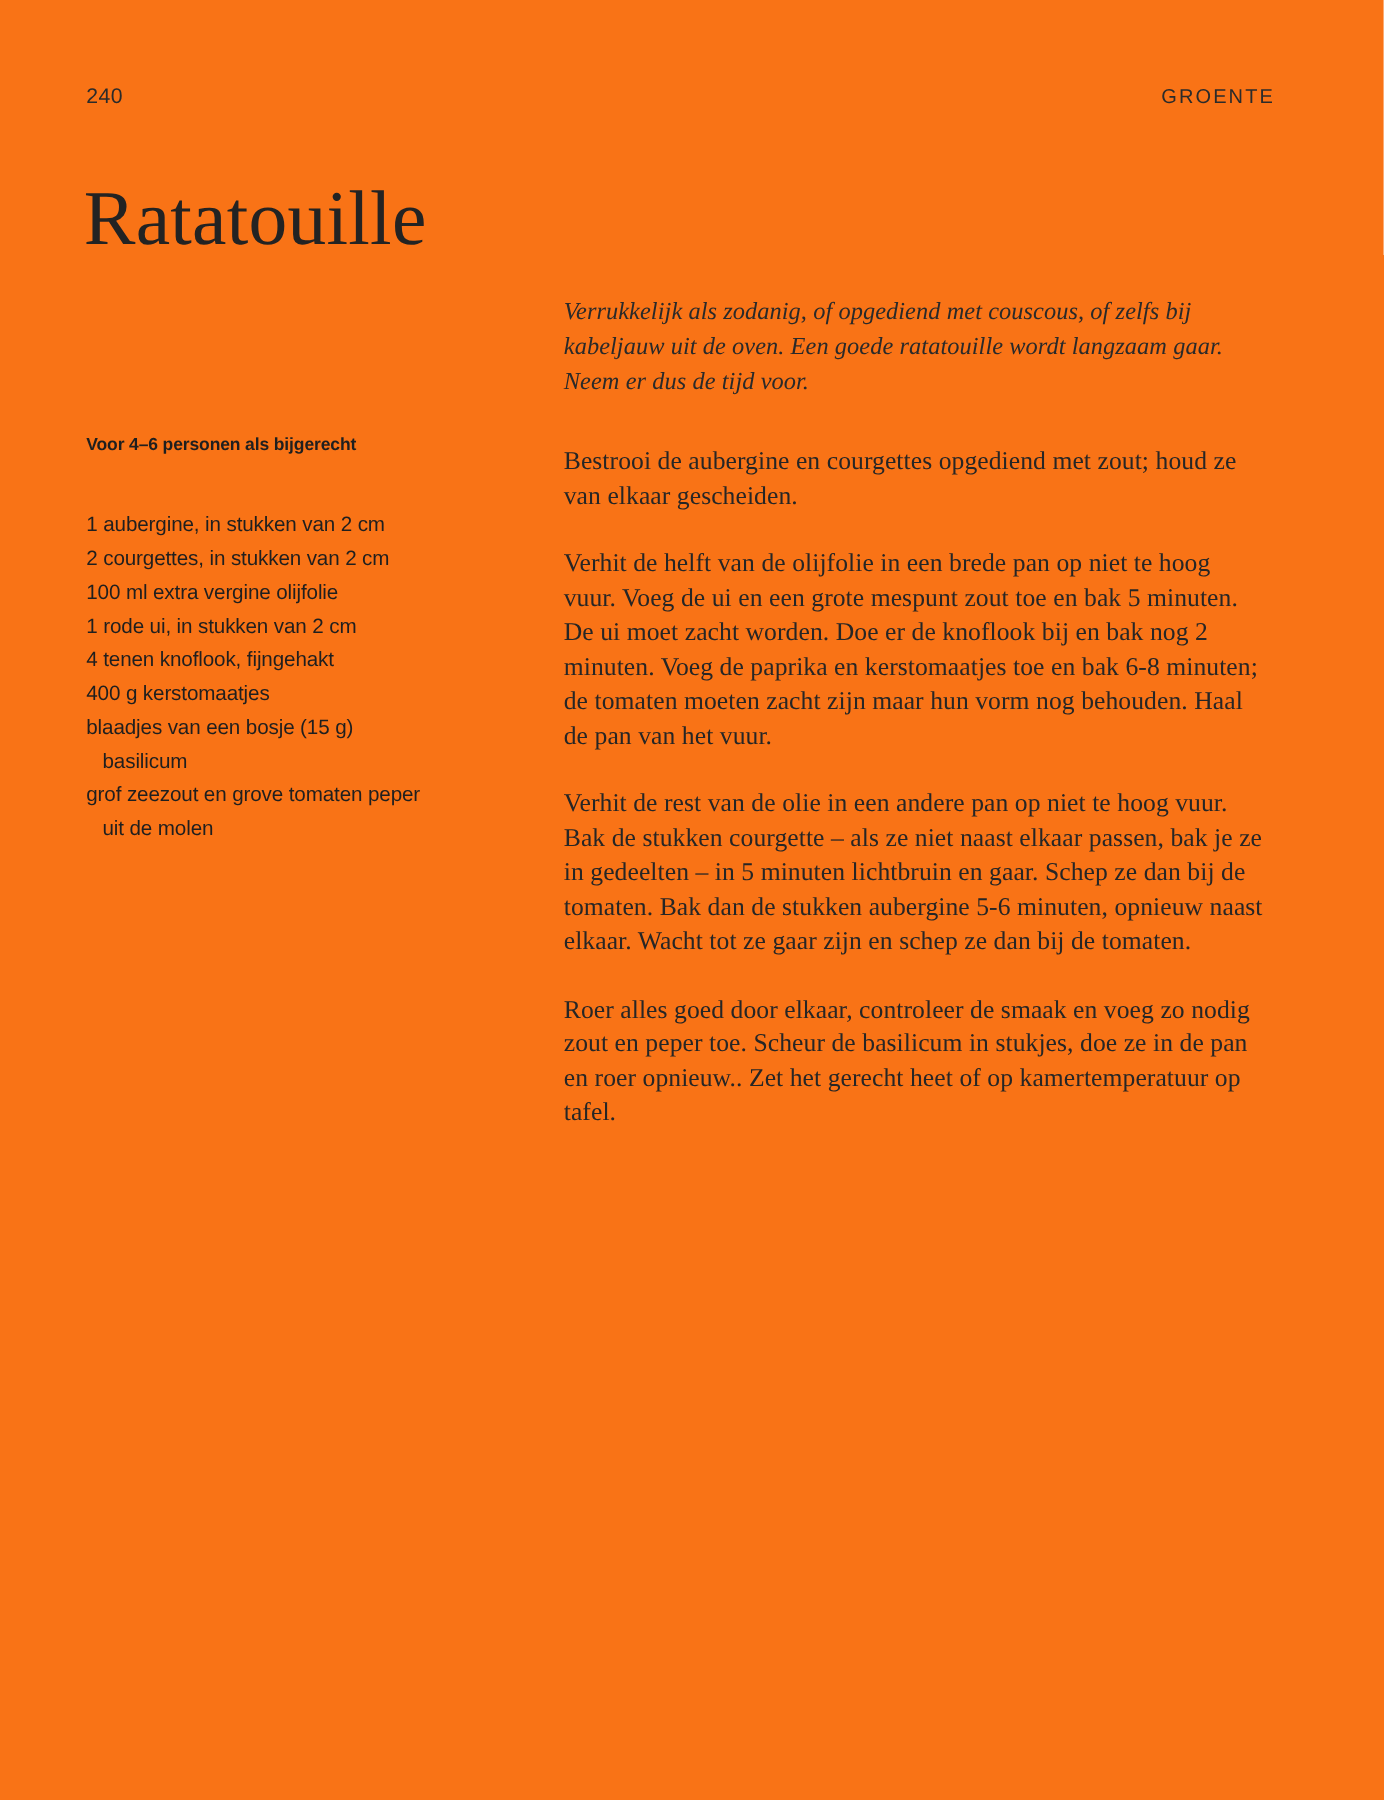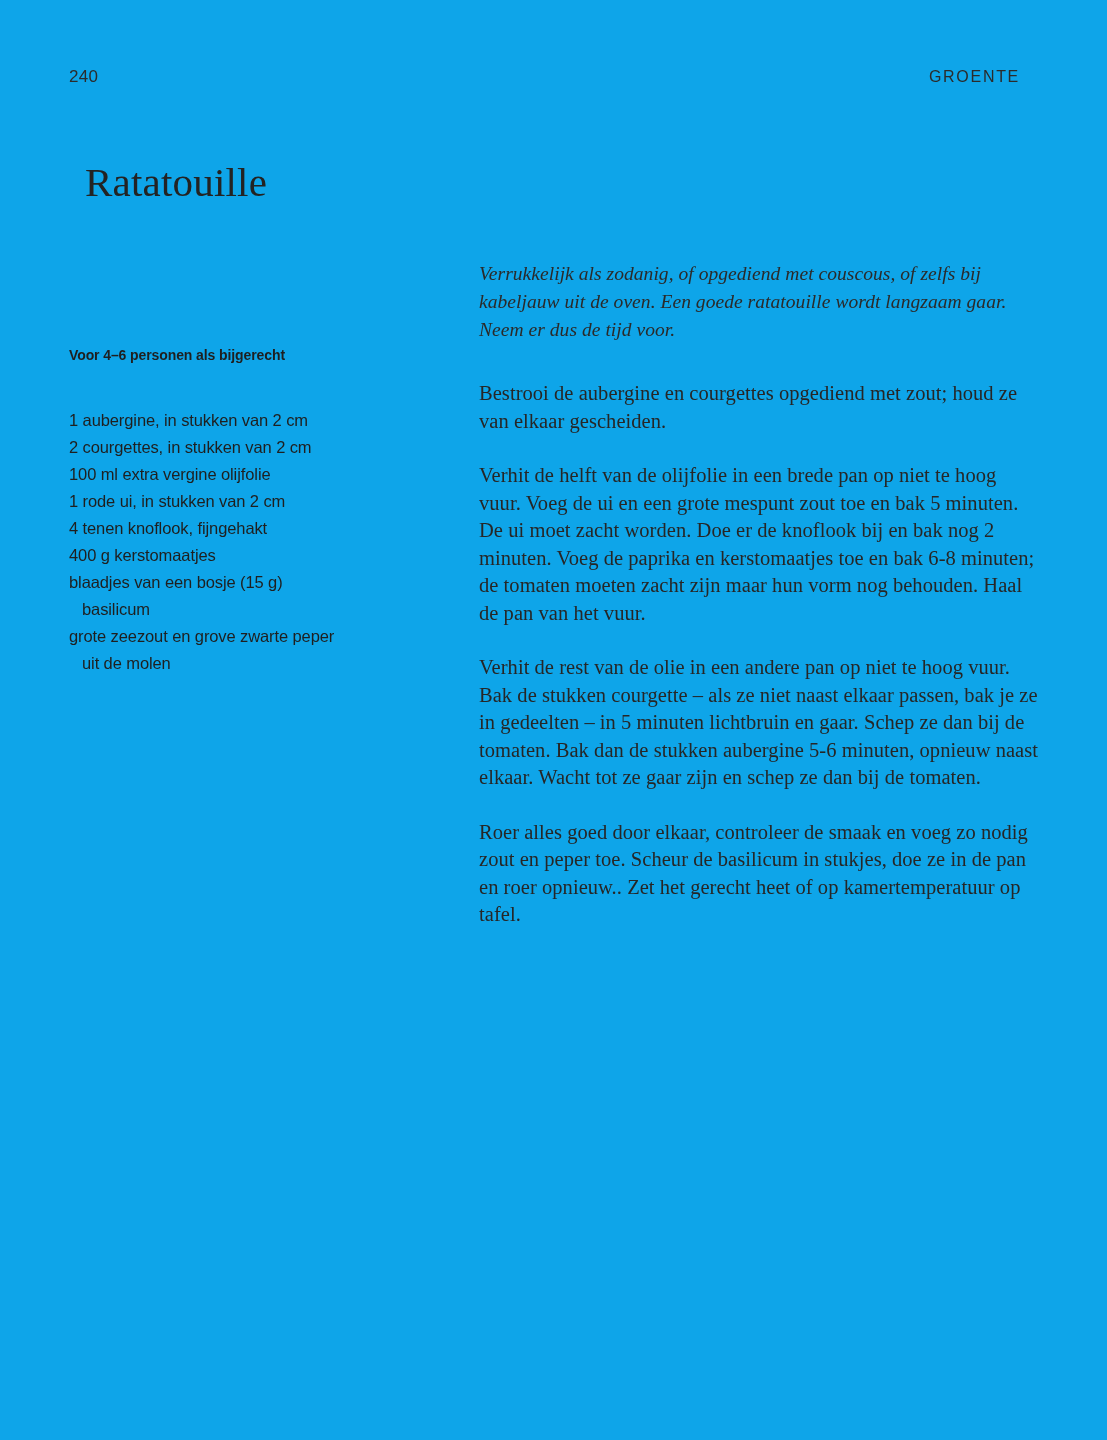--- a/index.html
+++ b/index.html
@@ -6,21 +6,21 @@
   html, body {
     margin: 0;
     padding: 0;
     background: #ffffff;
   }
 
   .page {
     position: relative;
     width: 1107px;
     height: 1440px;
-    background: #0ea5e9;
+    background: #f97316;
     margin: 0 auto;
     overflow: hidden;
     box-sizing: border-box;
   }
 
   
   .running-head {
     position: absolute;
     top: 68px;
     left: 69px;
@@ -46,23 +46,23 @@
     color: #2b2b2b;
     letter-spacing: 1.7px;
     line-height: 1;
   }
 
   
   .recipe-title {
     position: absolute;
     top: 143px;
     left: 67px;
-    margin: 18px;
+    margin: 0;
     font-family: "Liberation Serif", "DejaVu Serif", serif;
-    font-size: 41px;
+    font-size: 62px;
     font-weight: 400;
     color: #232323;
     letter-spacing: 0.2px;
     line-height: 1.05;
   }
 
   
   .columns {
     position: absolute;
     top: 236px;
@@ -73,24 +73,23 @@
 
   .col-left {
     position: absolute;
     left: 0;
     top: 0;
     width: 340px;
   }
 
   .col-right {
     position: absolute;
-    left: 410px;
+    left: 382px;
     top: 0;
     width: 562px;
-    margin-top: 24px;
   }
 
   
   .serves-heading {
     margin: 0;
     padding: 0;
     font-family: "Liberation Sans", sans-serif;
     font-size: 14px;
     font-weight: 700;
     color: #1f1f1f;
@@ -171,21 +170,21 @@
       <p class="serves-heading">Voor 4–6 personen als bijgerecht</p>
       <ul class="ingredients">
           <li>1 aubergine, in stukken van 2 cm</li>
           <li>2 courgettes, in stukken van 2 cm</li>
           <li>100 ml extra vergine olijfolie</li>
           <li>1 rode ui, in stukken van 2 cm</li>
           <li>4 tenen knoflook, fijngehakt</li>
           <li>400 g kerstomaatjes</li>
           <li>blaadjes van een bosje (15 g)</li>
           <li class="cont">basilicum</li>
-          <li>grote zeezout en grove zwarte peper</li>
+          <li>grof zeezout en grove tomaten peper</li>
           <li class="cont">uit de molen</li>
         </ul>
     </div>
 
     <div class="col-right">
       <p class="intro">Verrukkelijk als zodanig, of opgediend met couscous, of zelfs bij kabeljauw uit de oven. Een goede ratatouille wordt langzaam gaar. Neem er dus de tijd voor.</p>
       <div class="steps">
           <p class="step">Bestrooi de aubergine en courgettes opgediend met zout; houd ze van elkaar gescheiden.</p>
           <p class="step">Verhit de helft van de olijfolie in een brede pan op niet te hoog vuur. Voeg de ui en een grote mespunt zout toe en bak 5 minuten. De ui moet zacht worden. Doe er de knoflook bij en bak nog 2 minuten. Voeg de paprika en kerstomaatjes toe en bak 6-8 minuten; de tomaten moeten zacht zijn maar hun vorm nog behouden. Haal de pan van het vuur.</p>
           <p class="step">Verhit de rest van de olie in een andere pan op niet te hoog vuur. Bak de stukken courgette – als ze niet naast elkaar passen, bak je ze in gedeelten – in 5 minuten lichtbruin en gaar. Schep ze dan bij de tomaten. Bak dan de stukken aubergine 5-6 minuten, opnieuw naast elkaar. Wacht tot ze gaar zijn en schep ze dan bij de tomaten.</p>

